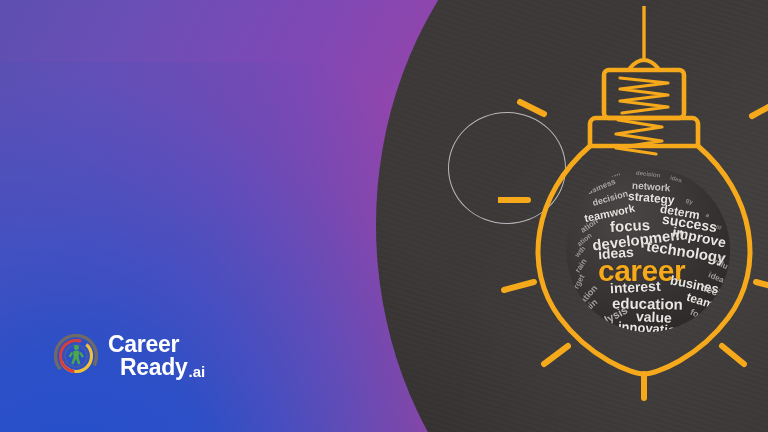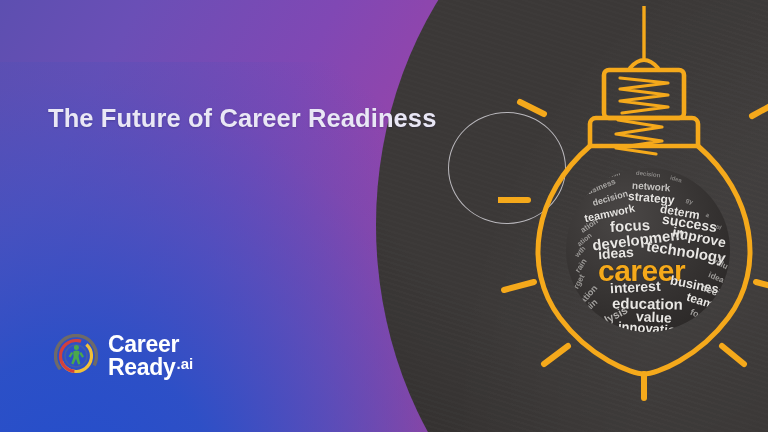--- a/index.html
+++ b/index.html
@@ -113,21 +113,21 @@
   }
   .logo-mark{ width:44px; height:44px; flex:none; }
   .logo-mark svg{ display:block; width:44px; height:44px; }
   .logo-text{
     display:flex; flex-direction:column;
     color:#ffffff;
     font-weight:700;
     line-height:1.0;
   }
   .logo-line1{ font-size:23px; letter-spacing:-.3px; }
-  .logo-line2{ font-size:23px; letter-spacing:-.3px; display:flex; align-items:flex-start; }
+  .logo-line2{ font-size:23px; letter-spacing:-.3px; display:flex; align-items:flex-end;margin-left:12px; }
   .logo-ai{ font-size:15px; letter-spacing:0; margin-left:1px; }
 </style>
 </head>
 <body>
 
 <div id="slide">
 
   <div class="blue-wash"></div>
 
   <div class="dark-panel"></div>
@@ -206,21 +206,20 @@
     <span style="left:120px; top:128px; font-size:12px; transform:rotate(17deg);">teamw</span>
     <span style="left:20px;  top:146px; font-size:11px; transform:rotate(-28deg); opacity:.72;">analysis</span>
     <span style="left:70px;  top:142px; font-size:14px; transform:rotate(3deg);">value</span>
     <span style="left:124px; top:142px; font-size:9px;  transform:rotate(22deg); opacity:.6;">foc</span>
     <span style="left:26px;  top:158px; font-size:9px;  transform:rotate(-22deg); opacity:.58;">get</span>
     <span style="left:52px;  top:154px; font-size:13px; transform:rotate(4deg);">innovation</span>
     <span style="left:120px; top:156px; font-size:10px; transform:rotate(16deg); opacity:.65;">develop</span>
 
   </div>
 
-  <div class="title">The Future of Career Readiness</div>
 
   <div class="logo">
     <div class="logo-mark">
       <svg viewBox="0 0 44 44" xmlns="http://www.w3.org/2000/svg" aria-hidden="true">
         <circle cx="22" cy="22" r="20.5" fill="none" stroke="#6e6a68" stroke-width="3.4" stroke-dasharray="88 42" transform="rotate(140 22 22)"></circle>
         <circle cx="22" cy="22" r="15.5" fill="none" stroke="#f2c037" stroke-width="3.2" stroke-dasharray="56 42" transform="rotate(-48 22 22)"></circle>
         <circle cx="22" cy="22" r="15.5" fill="none" stroke="#d1403c" stroke-width="3.2" stroke-dasharray="52 46" transform="rotate(96 22 22)"></circle>
         <circle cx="22" cy="22" r="11" fill="none" stroke="#5a6a86" stroke-width="1.6" opacity=".55"></circle>
         <g fill="#4aa84a">
           <circle cx="22.4" cy="13.6" r="2.5"></circle>

